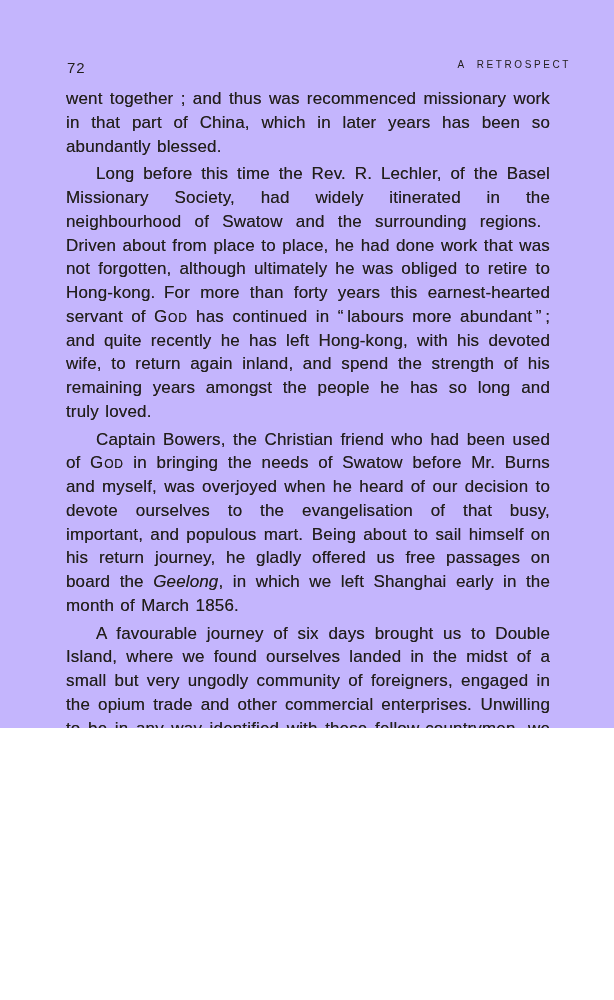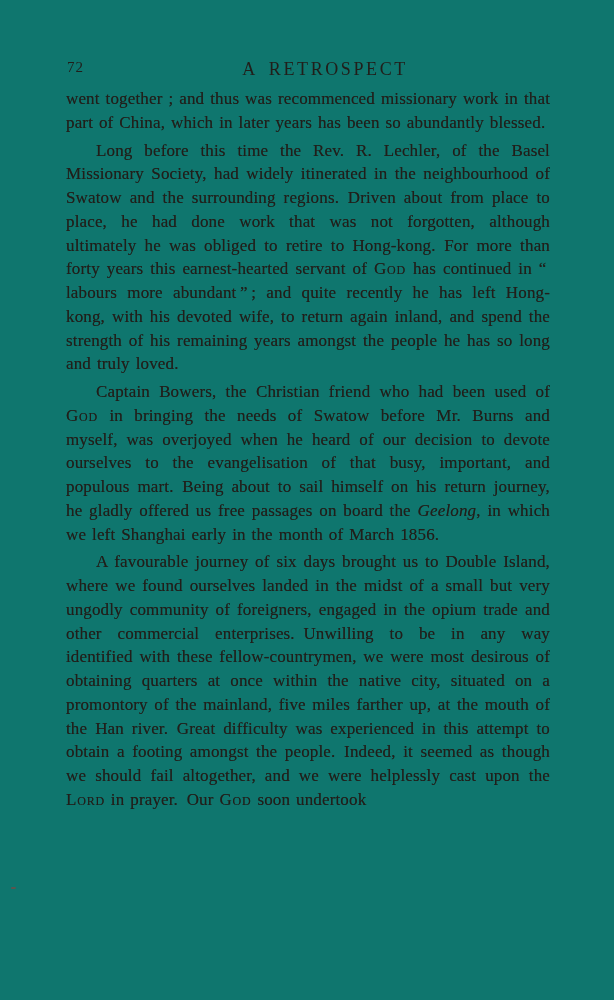--- a/index.html
+++ b/index.html
@@ -3,24 +3,24 @@
 <meta charset="utf-8">
 <style>
   html, body {
     margin: 0;
     padding: 0;
     background: #ffffff;
   }
   .page {
     position: relative;
     width: 614px;
-    height: 1000px;
-    background: #0f766e;
+    height: 728px;
+    background: #c4b5fd;
     overflow: hidden;
-    font-family: Liberation Serif, serif;
+    font-family: Liberation Sans, sans-serif;
     color: #211e1a;
   }
   .header {
     position: absolute;
     top: 59px;
     left: 62px;
     width: 492px;
     height: 20px;
   }
   .page-number {
@@ -28,23 +28,23 @@
     left: 5px;
     top: 0;
     font-size: 15px;
     letter-spacing: 1px;
   }
   .running-head {
     position: absolute;
     left: 0;
     right: 0;
     top: 0;
-    text-align: center;
+    text-align: right;
     transform: translateX(17px);
-    font-size: 18px;
+    font-size: 10px;
     letter-spacing: 2.6px;
     word-spacing: 5px;
   }
   .body-text {
     position: absolute;
     top: 83px;
     left: 62px;
     width: 492px;
     font-size: 17px;
     line-height: 23.75px;

